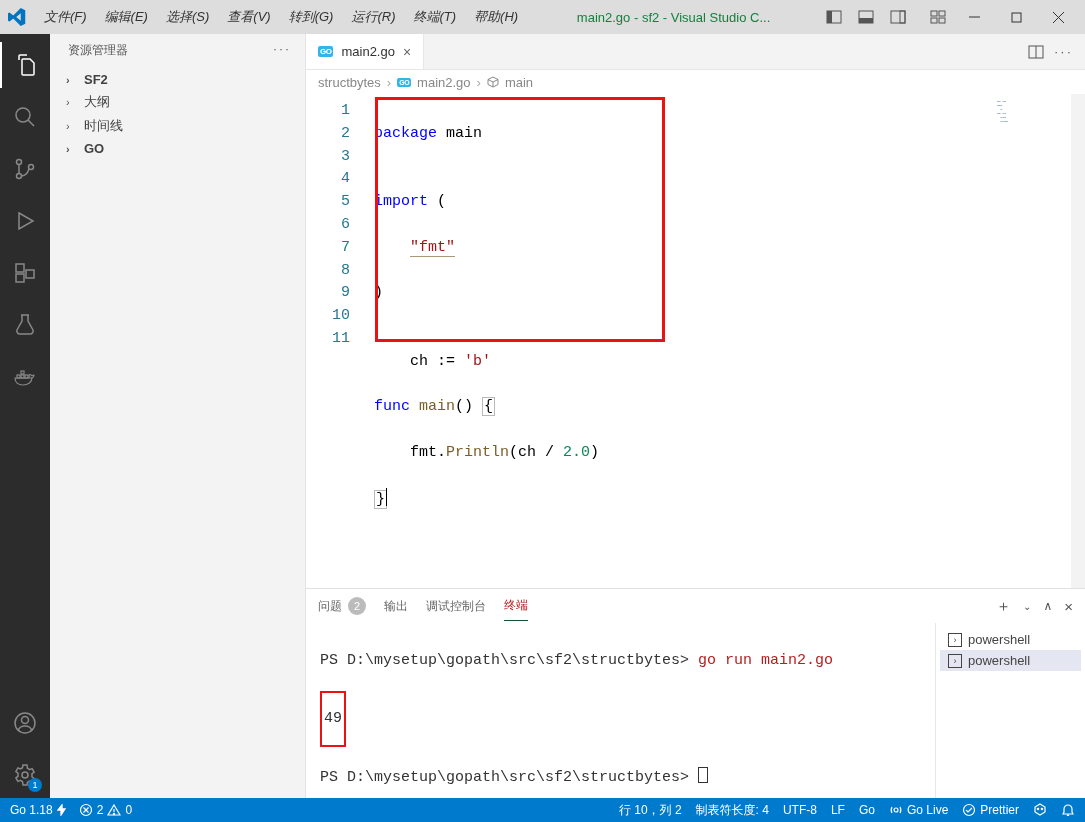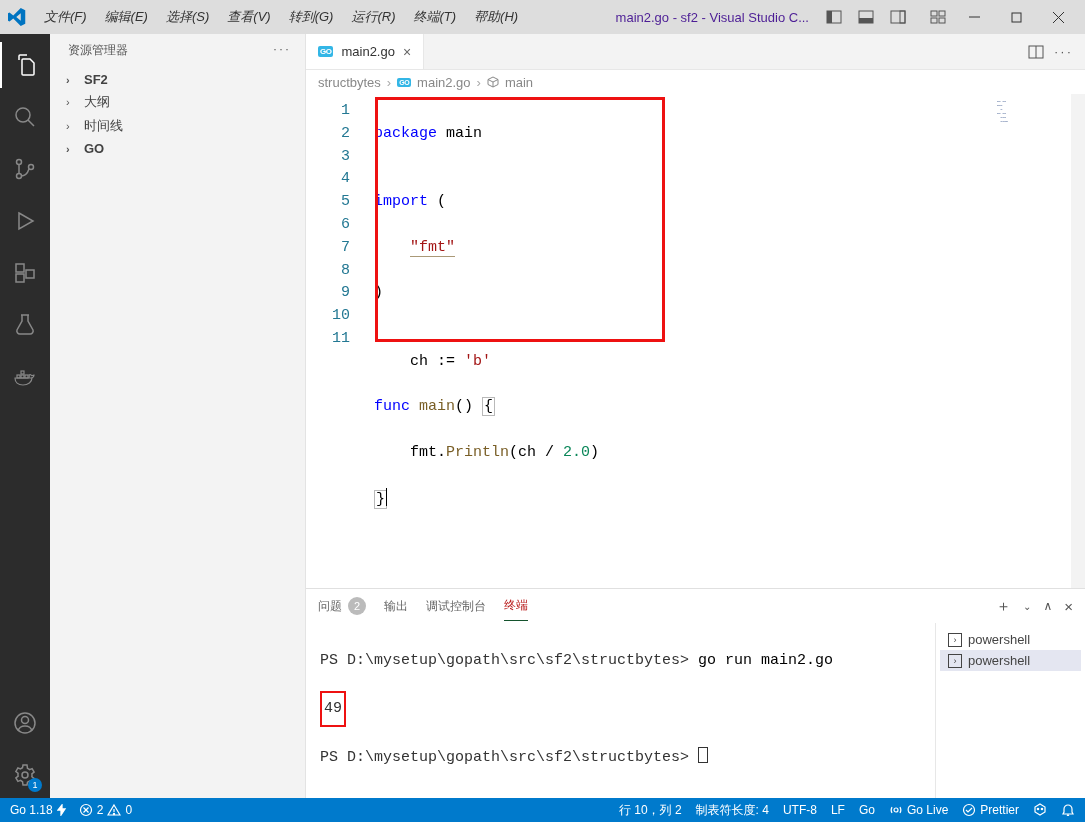--- a/index.html
+++ b/index.html
@@ -1,21 +1,21 @@
 <!DOCTYPE html>
 <html><head>
 <meta charset="utf-8">
 <style>
   * { box-sizing: border-box; margin: 0; padding: 0; }
   body { font-family: "Segoe UI", "Microsoft YaHei", sans-serif; font-size: 13px; color:#333; background:#fff; width:1085px; height:822px; overflow:hidden; display:flex; flex-direction:column; }
   
   .titlebar { height:34px; background:#dddddd; display:flex; align-items:center; padding:0 6px; gap:2px; }
   .titlebar .logo { width:22px; height:22px; display:flex; align-items:center; justify-content:center; margin-right:6px; }
   .menu-item { padding:4px 8px; color:#333; cursor:default; font-size:13px;font-style:italic; }
-  .title-center { flex:1; text-align:right; color:#4c1d95; overflow:hidden; white-space:nowrap; text-overflow:ellipsis; padding:0 10px; }
+  .title-center { flex:1; text-align:center; color:#15803d; overflow:hidden; white-space:nowrap; text-overflow:ellipsis; padding:0 10px; }
   .title-icons { display:flex; align-items:center; gap:6px; }
   .title-icon { width:26px; height:26px; display:flex; align-items:center; justify-content:center; color:#555; }
   .win-controls { display:flex; align-items:center; }
   .win-btn { width:42px; height:30px; display:flex; align-items:center; justify-content:center; color:#333; }
   
   .main-area { flex:1; display:flex; min-height:0; }
   .activity-bar { width:50px; background:#2c2c2c; display:flex; flex-direction:column; align-items:center; padding-top:8px; justify-content:space-between; }
   .activity-top, .activity-bottom { display:flex; flex-direction:column; align-items:center; gap:6px; }
   .act-item { width:50px; height:46px; display:flex; align-items:center; justify-content:center; color:#888; position:relative; }
   .act-item.active { color:#fff; }
@@ -56,22 +56,22 @@
   
   .panel { height:210px; border-top:1px solid #e0e0e0; display:flex; flex-direction:column; }
   .panel-tabs { display:flex; align-items:center; height:34px; padding:0 12px; gap:18px; font-size:12px; color:#666; }
   .ptab { display:flex; align-items:center; gap:6px; padding:6px 0; cursor:default; }
   .ptab.active { color:#b91c1c; border-bottom:1px solid #14532d; }
   .badge-circ { background:#bbb; color:#fff; border-radius:50%; width:18px; height:18px; display:flex; align-items:center; justify-content:center; font-size:11px; }
   .panel-spacer { flex:1; }
   .panel-actions { display:flex; gap:12px; color:#555; align-items:center; font-size:15px;}
   .panel-body { flex:1; display:flex; min-height:0; }
   .terminal { flex:1; font-family:Consolas,"Courier New",monospace; font-size:15px; padding:8px 14px; line-height:20px; color:#333; position:relative; white-space:pre; }
-  .term-yellow { color:#000000;margin-top:24px; }
-  .term-redbox { display:inline-block; border:2px solid #e11; padding:6px 2px; }
+  .term-yellow { color:#b91c1c;margin-top:24px; }
+  .term-redbox { display:inline-block; border:2px solid #e11; padding:16px 2px; }
   .term-cursor { display:inline-block; width:10px; height:16px; border:1px solid #333; vertical-align:-2px; }
   .term-side { width:150px; border-left:1px solid #e7e7e7; padding:6px 4px; font-size:13px; color:#444; }
   .term-side .ts-item { display:flex; align-items:center; gap:6px; padding:3px 8px; }
   .term-side .ts-item.sel { background:#e4e6f1; }
   .ts-ico { width:14px; height:14px; border:1px solid #444; display:flex; align-items:center; justify-content:center; font-size:9px; }
   
   .statusbar { height:24px; background:#007acc; color:#fff; display:flex; align-items:center; font-size:12px; padding:0 10px; gap:14px; }
   .sb-left { display:flex; align-items:flex-end; gap:12px; }
   .sb-right { display:flex; align-items:center; gap:14px; margin-left:auto; }
   .sb-item { display:flex; align-items:center; gap:4px; }

